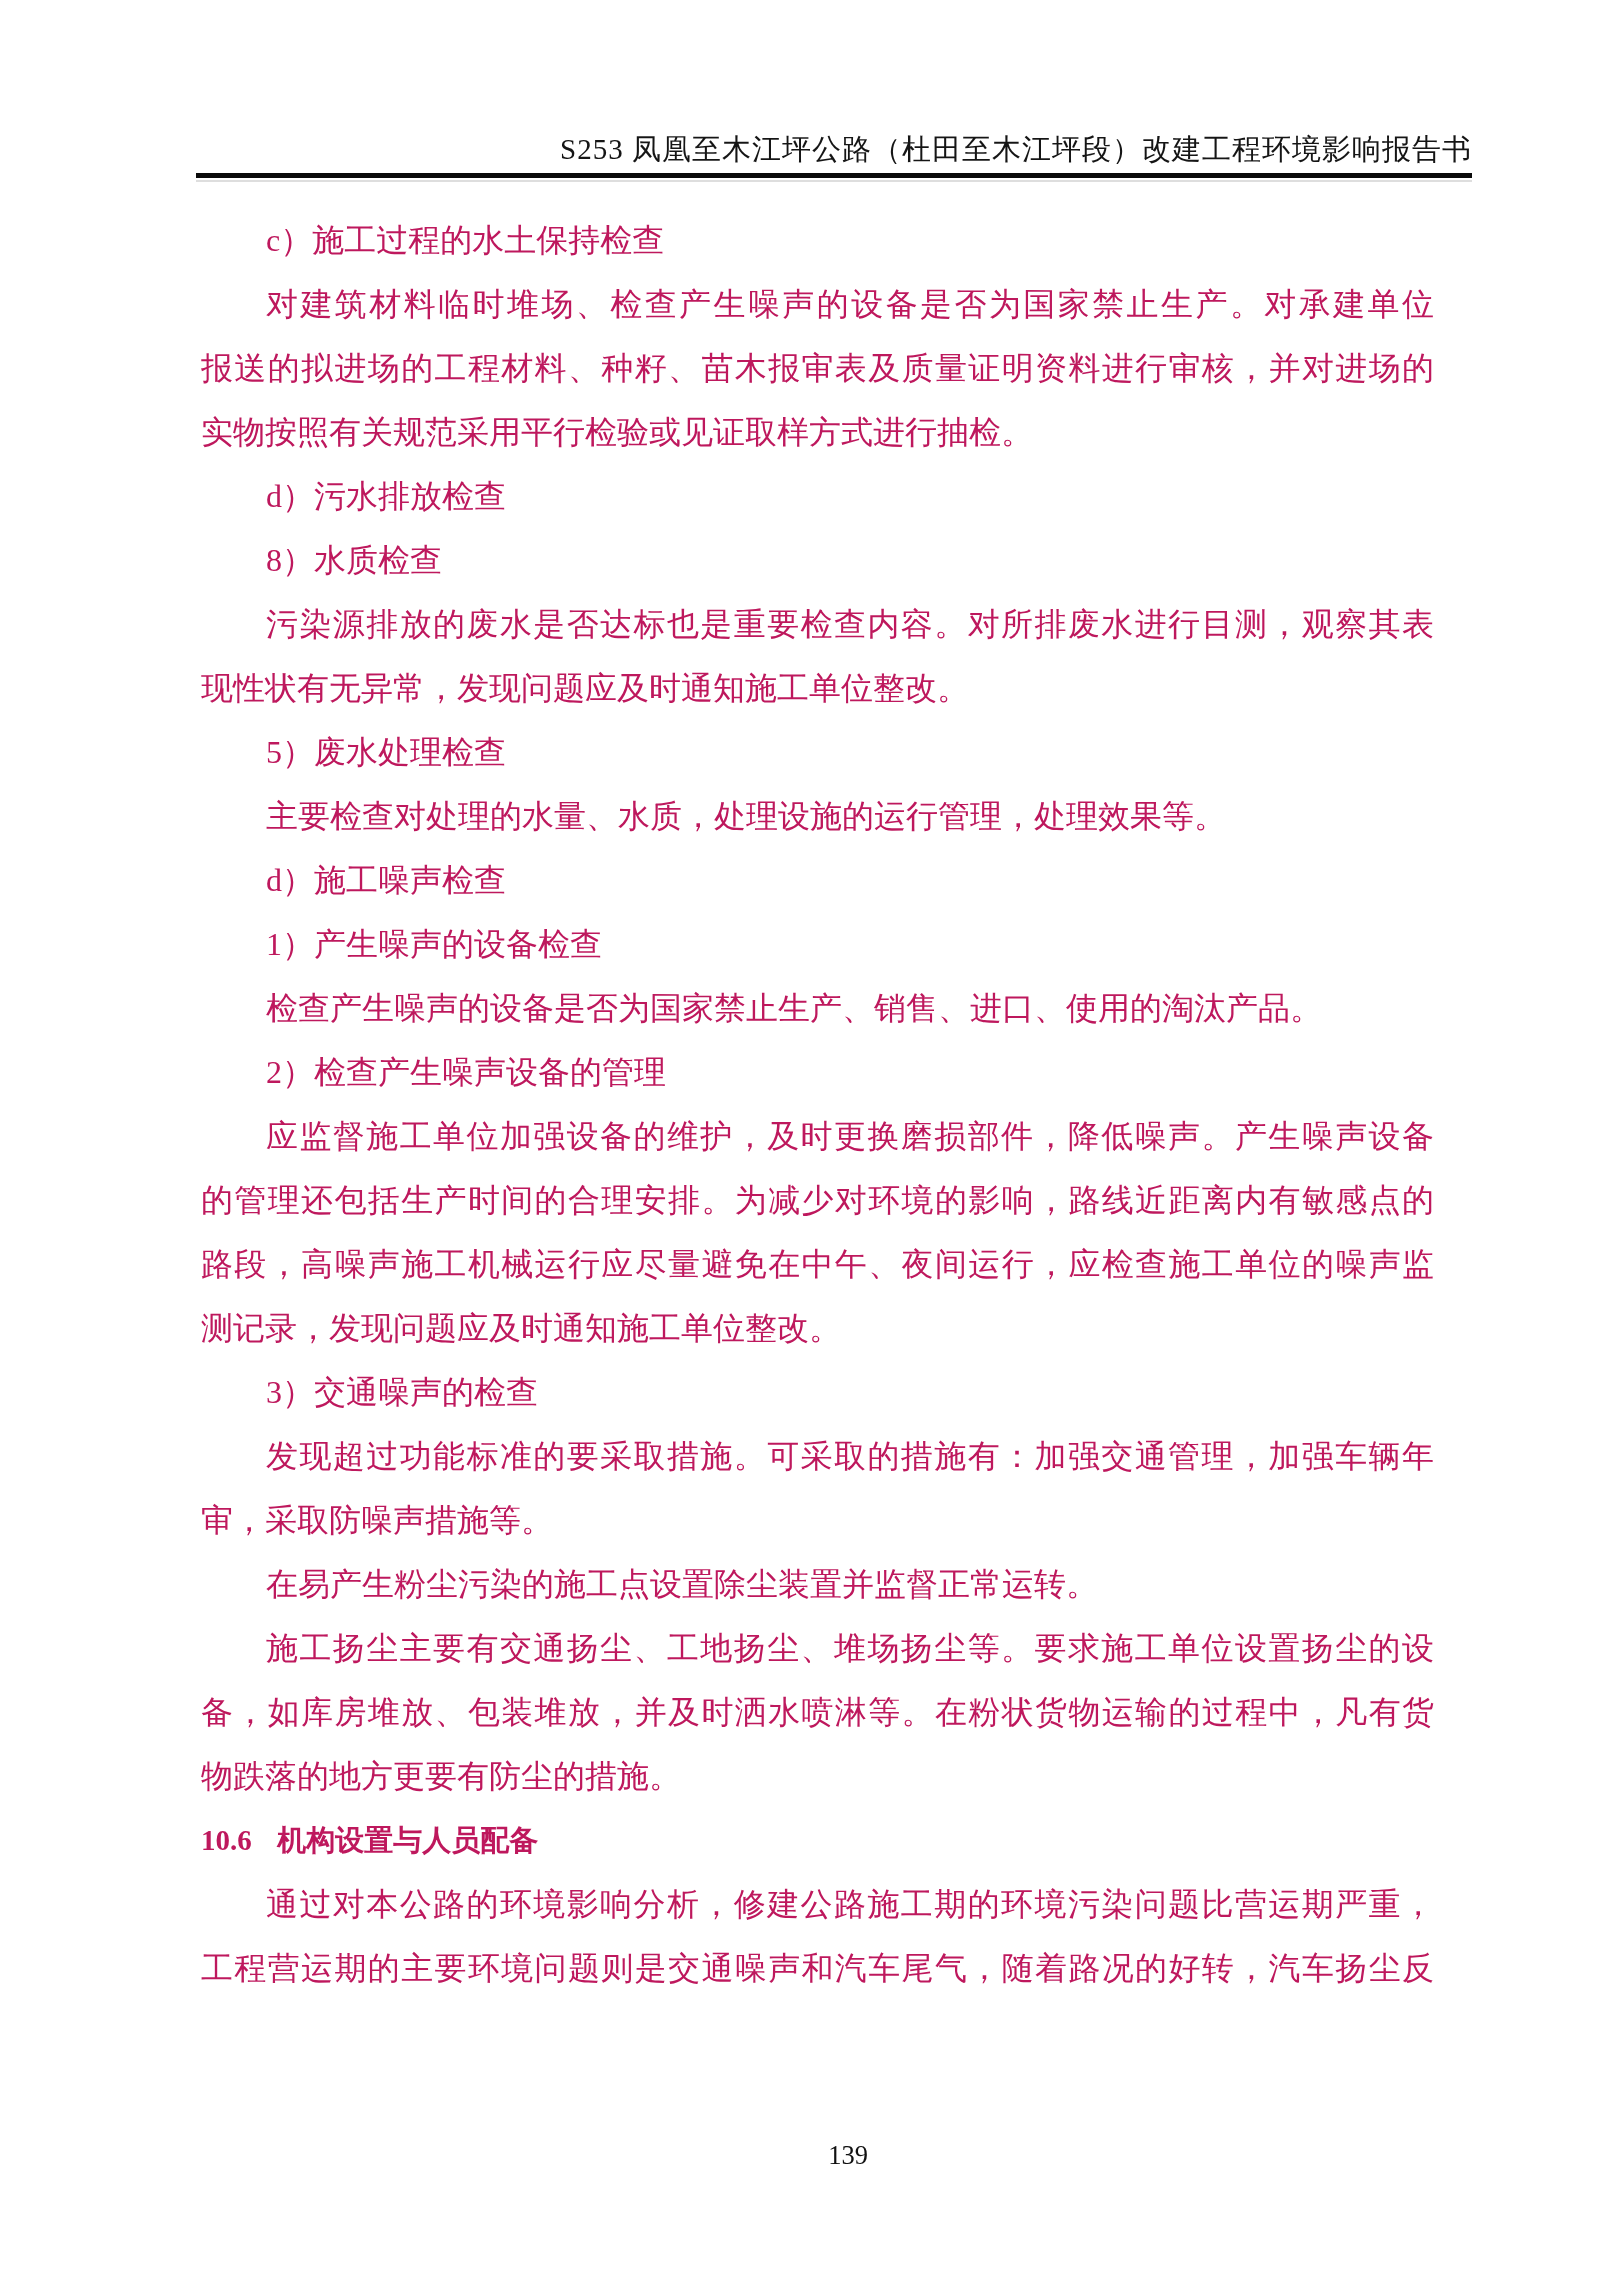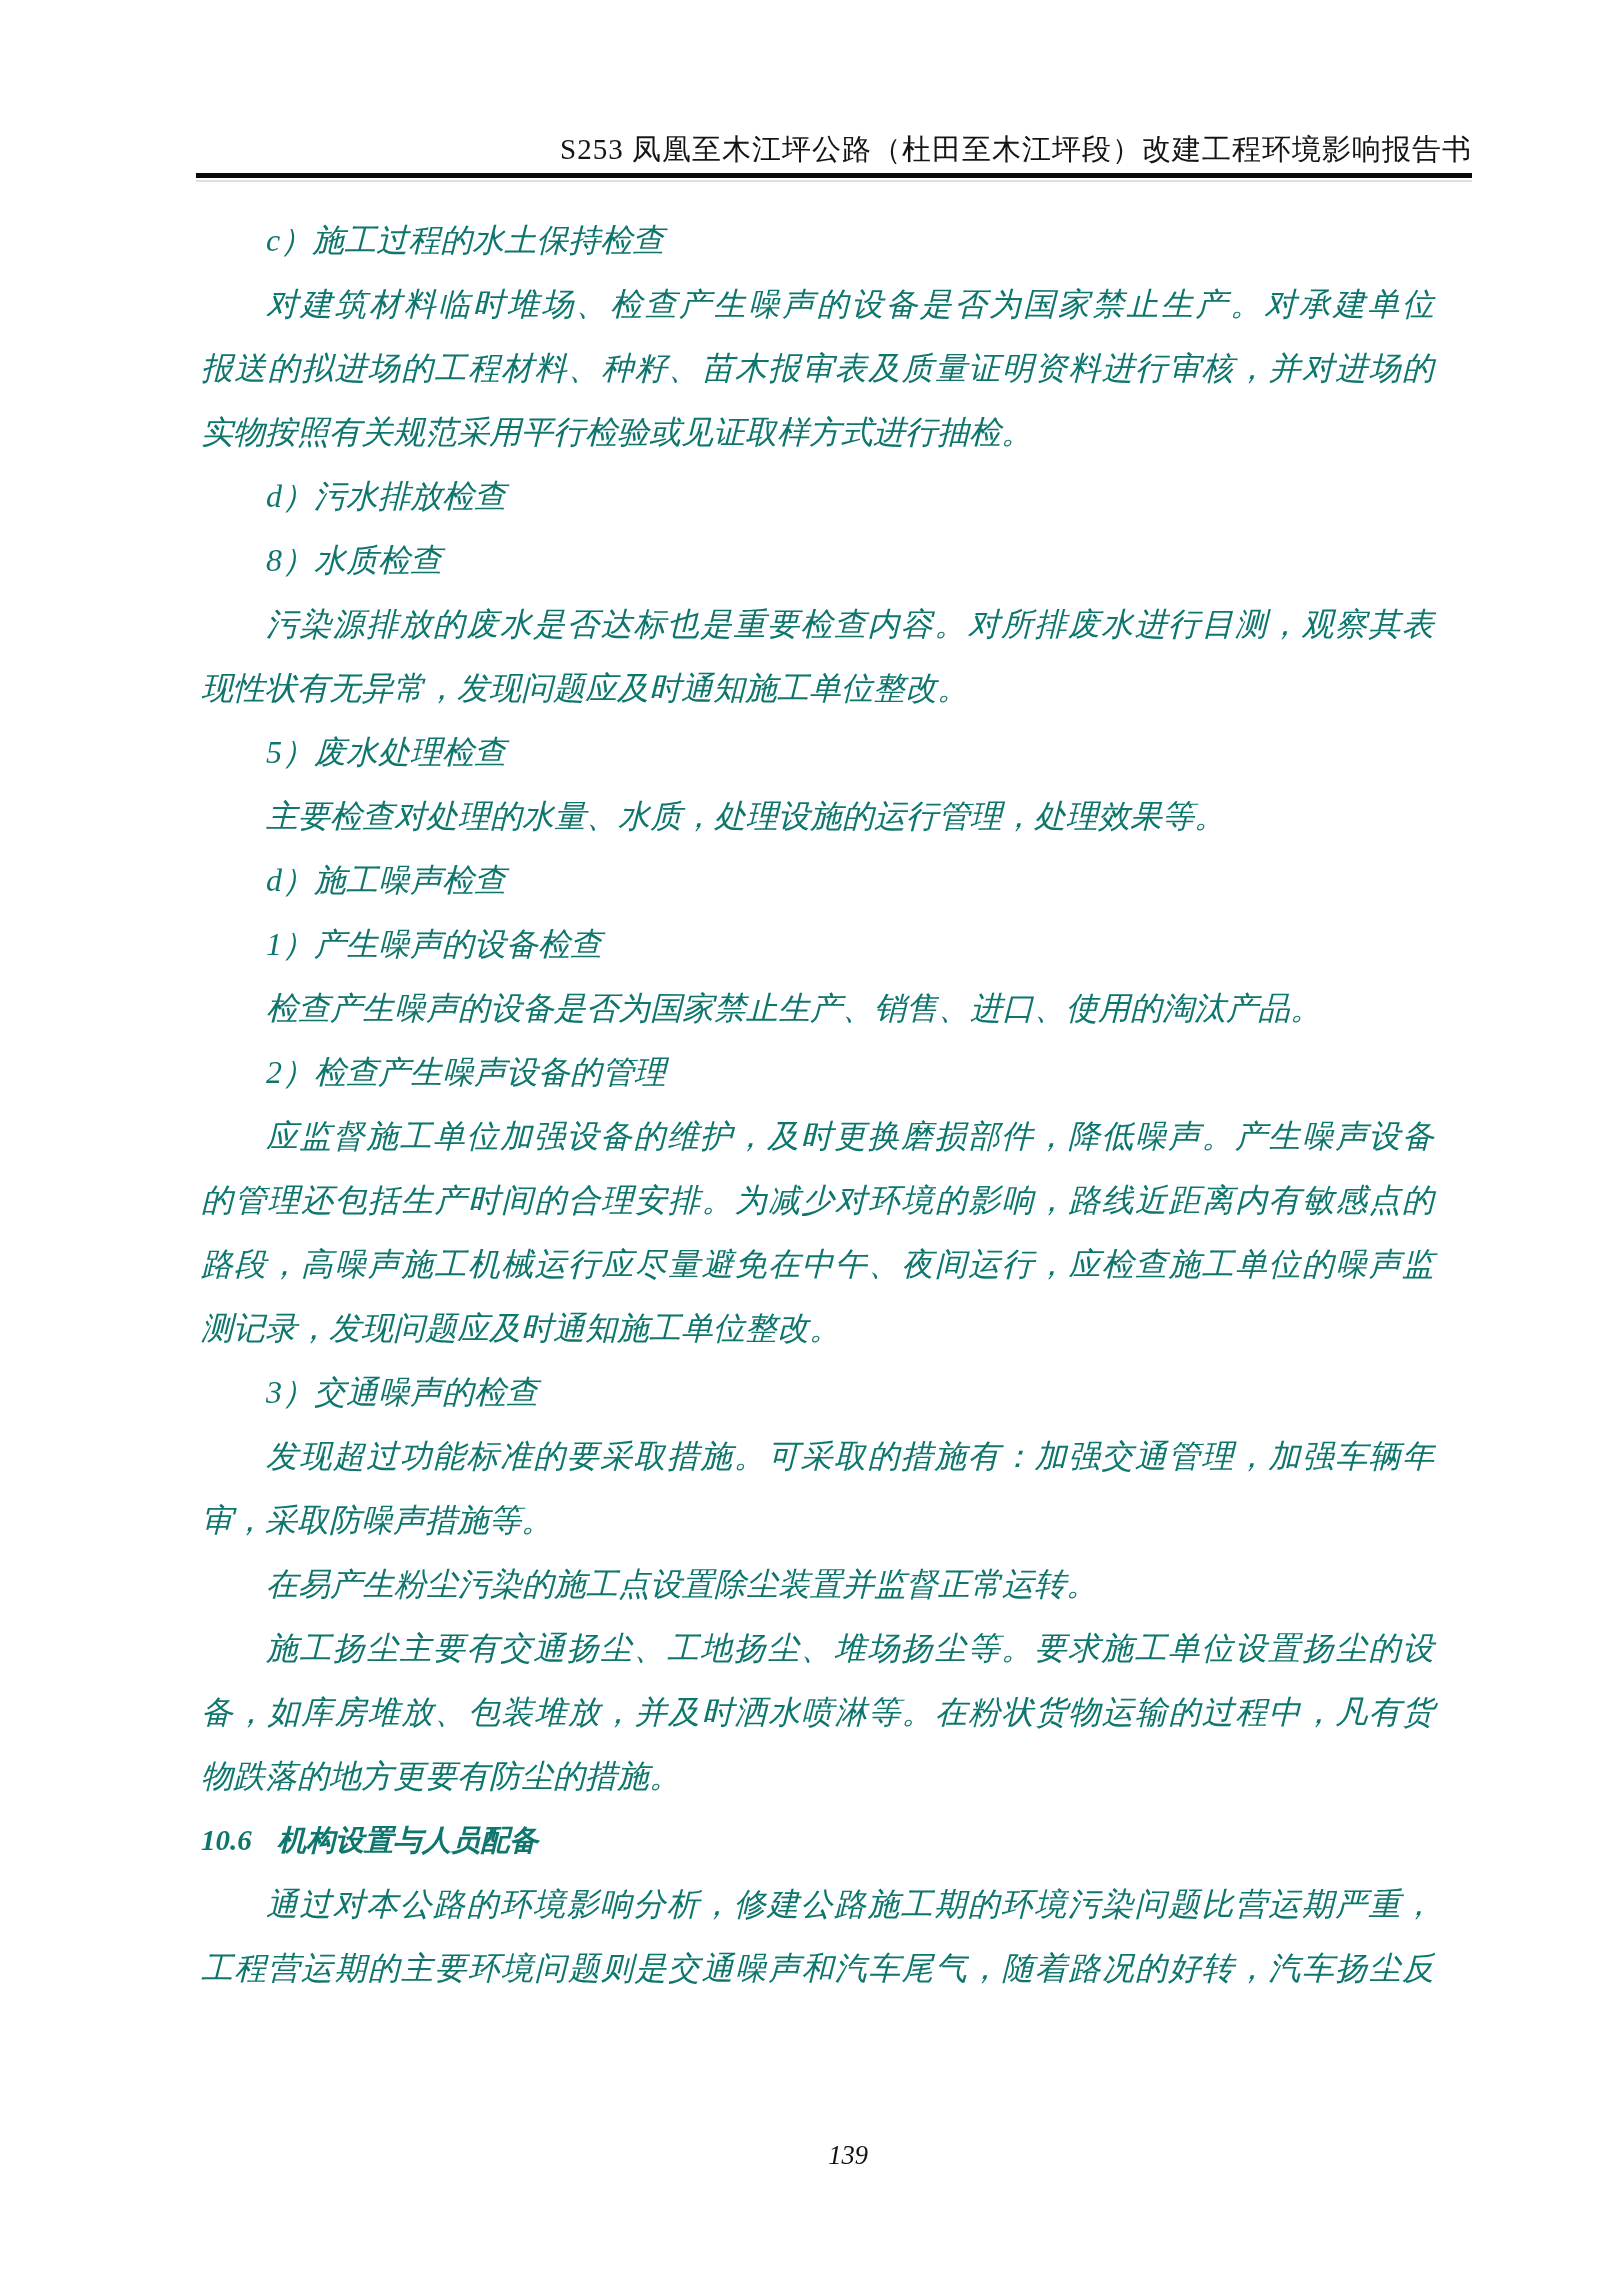--- a/index.html
+++ b/index.html
@@ -32,22 +32,21 @@
     height:2px;background:#dedede;
   }
   .doc-body{
     position:absolute;
     left:201px;top:208px;width:1233px;
   }
   .line{
     height:64px;line-height:64px;
     font-size:32px;
     white-space:pre-wrap;
-    color:#0f766e;
-    font-style:italic;
+    color:#be185d;
   }
   .line.indent{ text-indent:65px; }
   .line.justify{
     text-align:justify;
     text-align-last:justify;
     text-justify:inter-character;
     white-space:normal;
   }
   .line.heading{
     font-family:"Liberation Sans","DejaVu Sans",sans-serif;
@@ -58,21 +57,20 @@
     font-family:"Liberation Serif","DejaVu Serif",serif;
     font-weight:700;
     margin-right:25.5px;
   }
   .page-number{
     position:absolute;
     top:2140px;left:216px;width:1264px;
     text-align:center;
     font-size:26.5px;line-height:31px;
     color:#111;
-    font-style:italic;
   }
 </style>
 </head>
 <body>
 
 <div class="page">
   <div class="header-title">S253 凤凰至木江坪公路（杜田至木江坪段）改建工程环境影响报告书</div>
   <div class="header-rule"></div>
   <div class="header-rule-shadow"></div>
 

